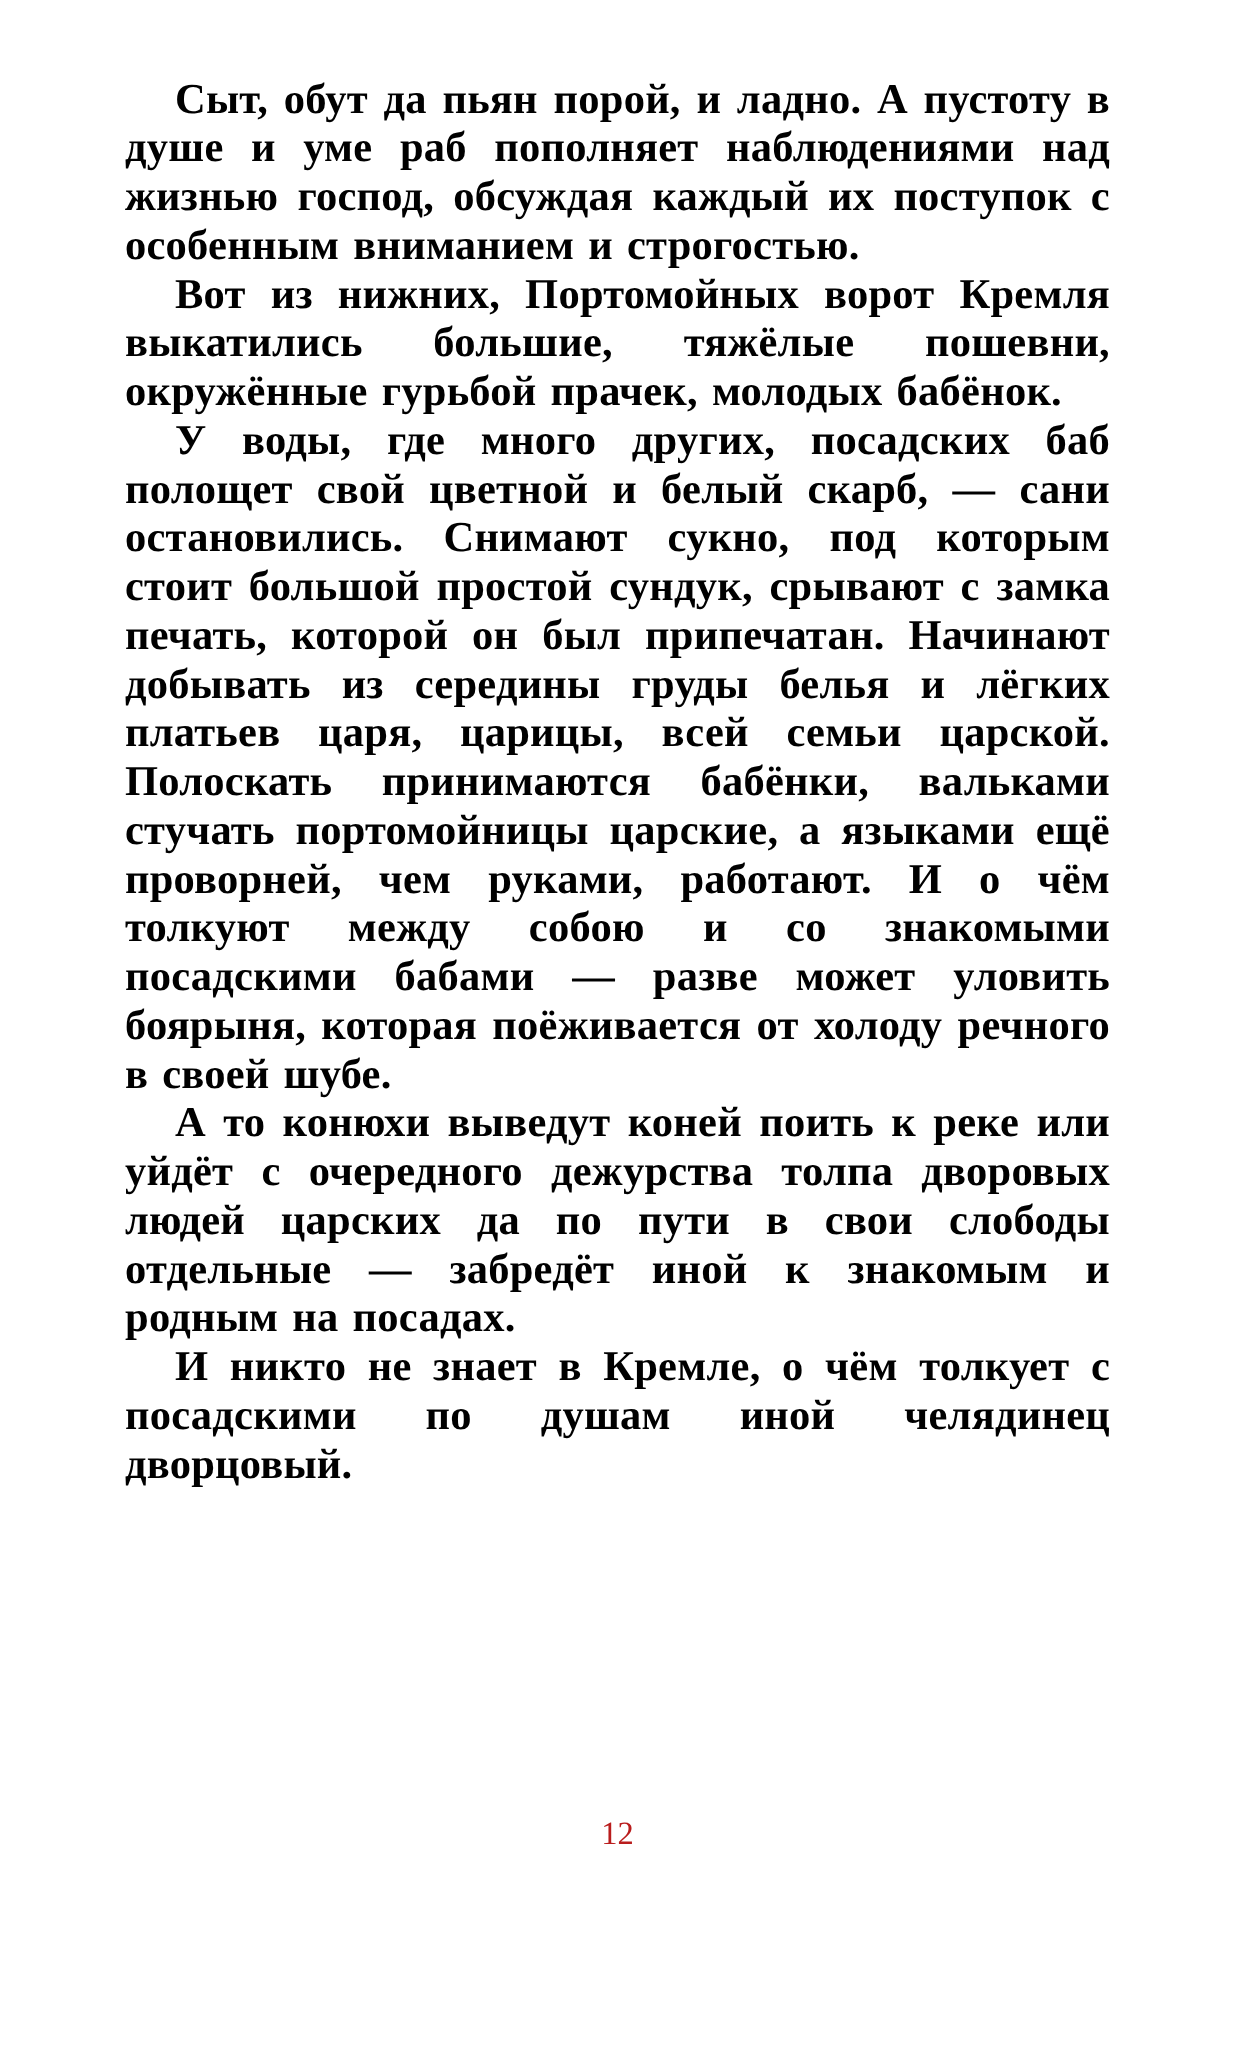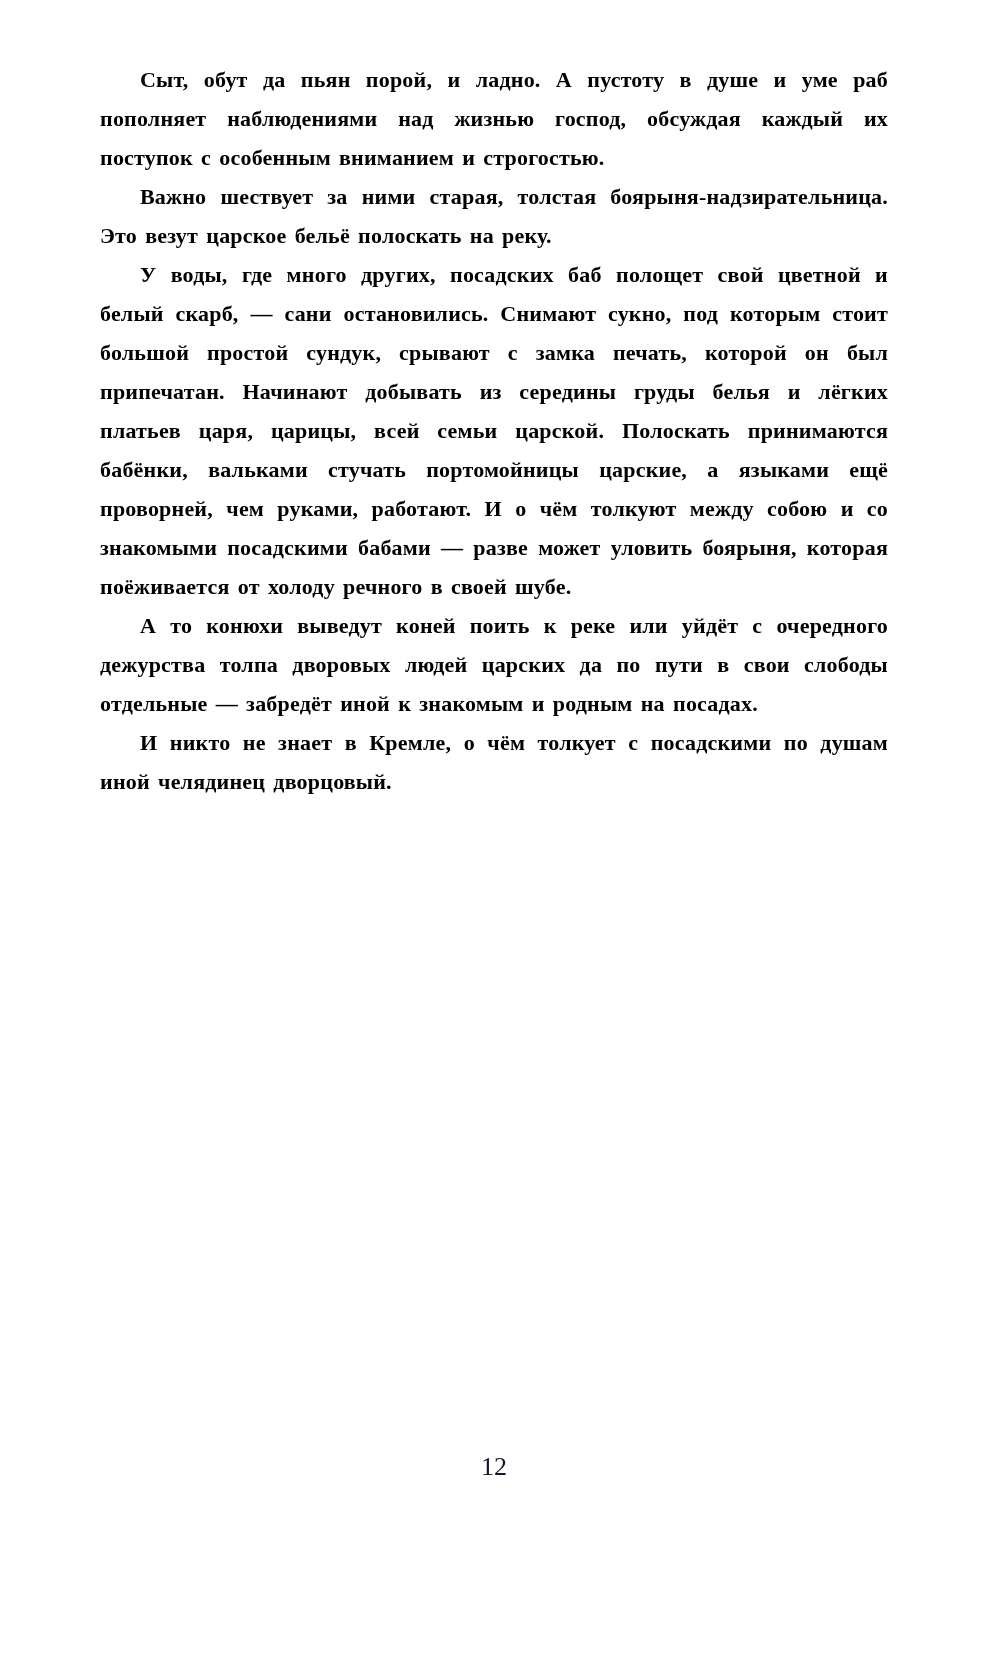--- a/index.html
+++ b/index.html
@@ -22,44 +22,44 @@
   }
   .text-block {
     position: absolute;
     left: 100px;
     top: 60px;
     width: 788px;
   }
   .para {
     margin: 0;
     padding: 0;
-    font-size: 22px;
+    font-size: 34px;
     font-weight: 700;
     line-height: 39px;
     text-align: justify;
     text-indent: 40px;
     word-spacing: 2.5px;
     letter-spacing: 0.2px;
   }
   .page-number {
     position: absolute;
     top: 1452px;
     left: 100px;
     width: 788px;
     text-align: center;
     font-size: 26px;
     font-weight: 400;
-    color: #0f172a;
+    color: #b91c1c;
   }
 </style>
 </head>
 <body>
 
 <div class="page">
   <div class="text-block">
       <p class="para">Сыт, обут да пьян порой, и ладно. А пустоту в душе и уме раб пополняет наблюдениями над жизнью господ, обсуждая каждый их поступок с особенным вниманием и строгостью.</p>
-      <p class="para">Важно шествует за ними старая, толстая боярыня-надзирательница. Это везут царское бельё полоскать на реку.</p>
+      <p class="para">Вот из нижних, Портомойных ворот Кремля выкатились большие, тяжёлые пошевни, окружённые гурьбой прачек, молодых бабёнок.</p>
       <p class="para">У воды, где много других, посадских баб полощет свой цветной и белый скарб, — сани остановились. Снимают сукно, под которым стоит большой простой сундук, срывают с замка печать, которой он был припечатан. Начинают добывать из середины груды белья и лёгких платьев царя, царицы, всей семьи царской. Полоскать принимаются бабёнки, вальками стучать портомойницы царские, а языками ещё проворней, чем руками, работают. И о чём толкуют между собою и со знакомыми посадскими бабами — разве может уловить боярыня, которая поёживается от холоду речного в своей шубе.</p>
       <p class="para">А то конюхи выведут коней поить к реке или уйдёт с очередного дежурства толпа дворовых людей царских да по пути в свои слободы отдельные — забредёт иной к знакомым и родным на посадах.</p>
       <p class="para">И никто не знает в Кремле, о чём толкует с посадскими по душам иной челядинец дворцовый.</p>
     </div>
   <div class="page-number">12</div>
 </div>
 
 </body></html>

